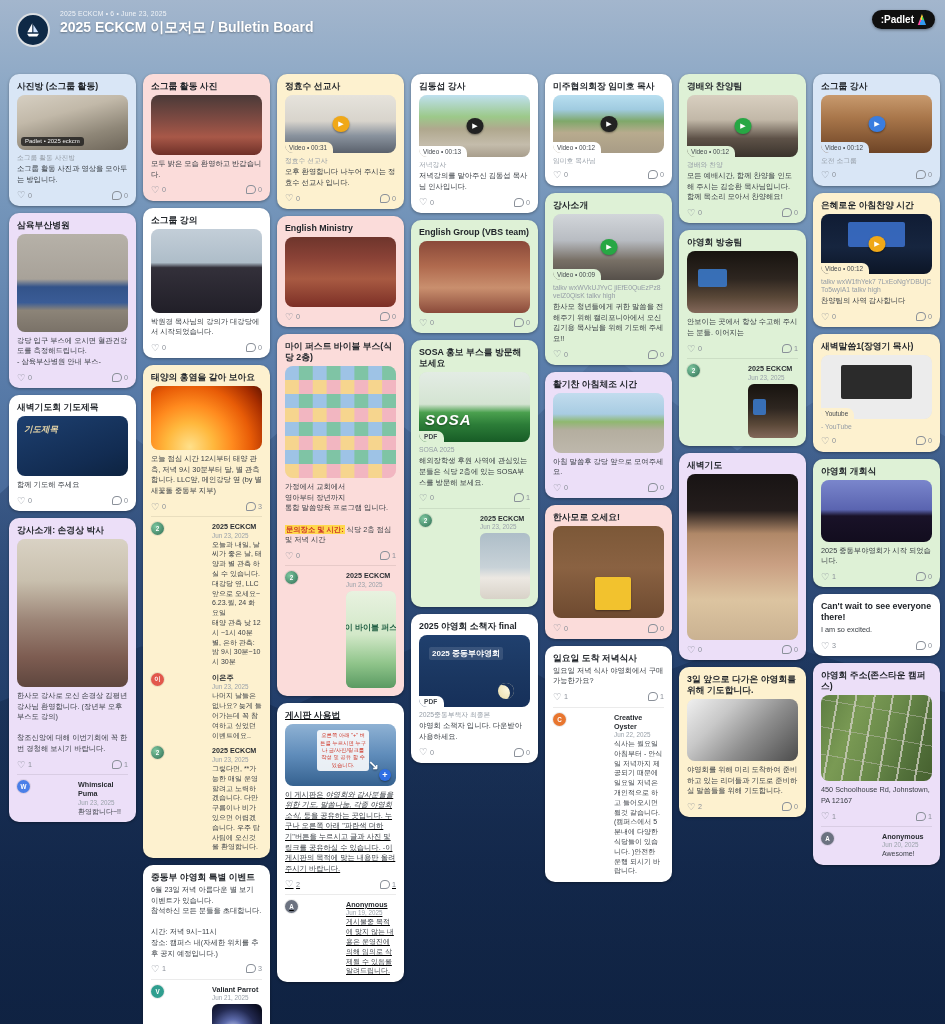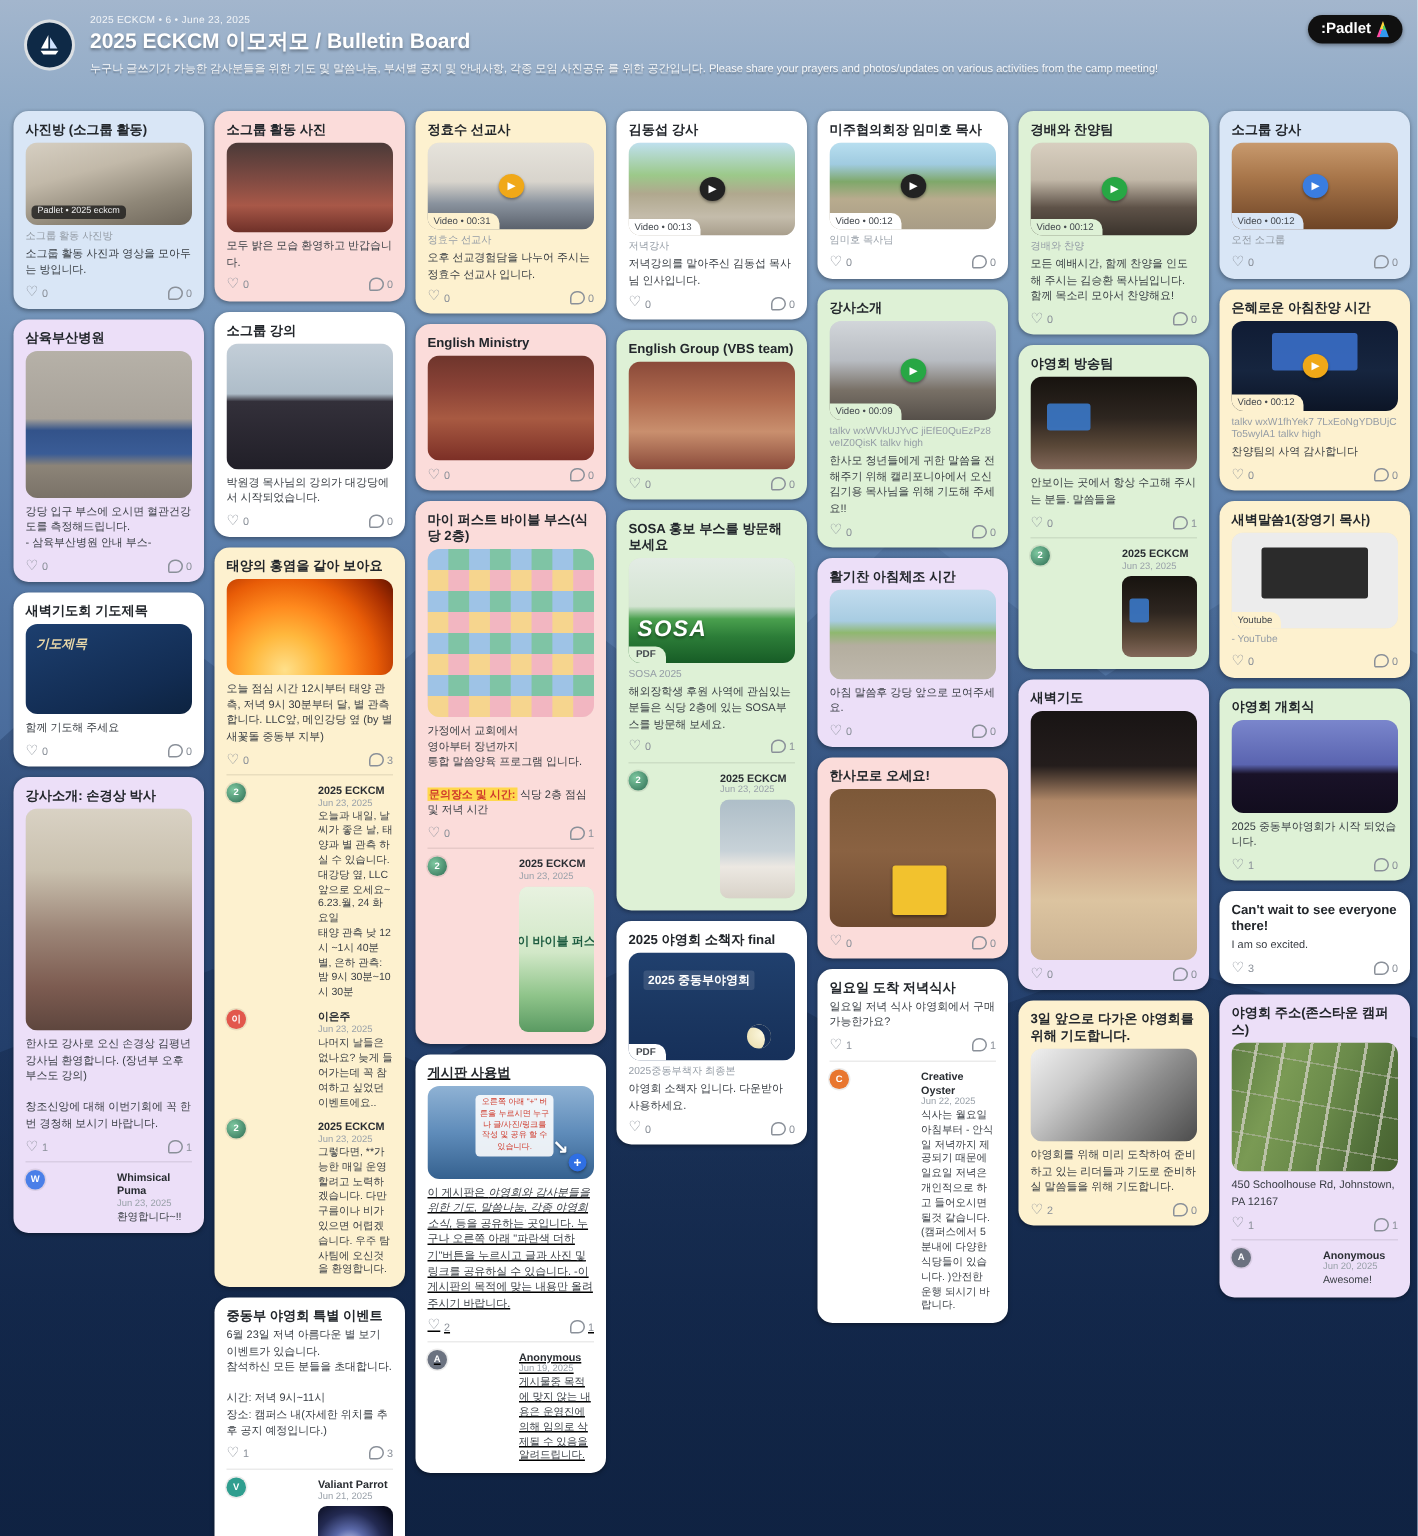--- a/index.html
+++ b/index.html
@@ -118,21 +118,20 @@
 <div class="header">
   <span class="board-logo">
     <svg width="18" height="18" viewBox="0 0 24 24">
       <path d="M11 3 L11 15 L4.5 15 Z" fill="#ffffff"></path>
       <path d="M12.5 5 L12.5 15 L19 15 Z" fill="#cfe3ff"></path>
       <path d="M4 17 h16 l-2.5 3.5 h-11 Z" fill="#ffffff"></path>
     </svg>
   </span>
   <div class="hmeta">2025 ECKCM • 6 • June 23, 2025</div>
   <div class="htitle">2025 ECKCM 이모저모 / Bulletin Board</div>
-  <div class="hsub">누구나 글쓰기가 가능한 감사분들을 위한 기도 및 말씀나눔, 부서별 공지 및 안내사항, 각종 모임 사진공유 를 위한 공간입니다. Please share your prayers and photos/updates on various activities from the camp meeting!</div>
   <div class="padlet-pill">
     <span>:Padlet</span>
     <span class="sail"></span>
   </div>
 </div>
 
 <div class="board">
     <div class="col">
       <article class="card" style="background: rgb(217, 230, 246);">
         <h3 class="card-title">사진방 (소그룹 활동)</h3>
@@ -343,21 +342,21 @@
     </div>
     <div class="col">
       <article class="card" style="background: rgb(253, 241, 207);">
         <h3 class="card-title">정효수 선교사</h3>
         <div class="media" style="height: 58px;">
           <div class="img v-missionary"></div>
           <span class="play" style="background: rgb(240, 168, 24);">▶</span>
           <span class="vbadge" style="background: rgb(253, 241, 207);">Video • 00:31</span>
         </div>
         <div class="alabel">정효수 선교사</div>
-        <p class="body">오후 선교경험담을 나누어 주시는 정효수 선교사 입니다.</p>
+        <p class="body">오후 환영합니다 나누어 주시는 정효수 선교사 입니다.</p>
         <div class="foot">
           <button class="like">
             <span class="heart">♡</span>
             <span>0</span>
           </button>
           <button class="cmt">
             <span class="cicon"></span>
             <span>0</span>
           </button>
         </div>
@@ -650,21 +649,21 @@
             <span class="cicon"></span>
             <span>0</span>
           </button>
         </div>
       </article>
       <article class="card" style="background: rgb(222, 241, 214);">
         <h3 class="card-title">야영회 방송팀</h3>
         <div class="media" style="height: 62px;">
           <div class="img v-broadcast"></div>
         </div>
-        <p class="body">안보이는 곳에서 항상 수고해 주시는 분들. 말씀들을</p>
+        <p class="body">안보이는 곳에서 항상 수고해 주시는 분들. 이어지는</p>
         <div class="foot">
           <button class="like">
             <span class="heart">♡</span>
             <span>0</span>
           </button>
           <button class="cmt">
             <span class="cicon"></span>
             <span>1</span>
           </button>
         </div>

